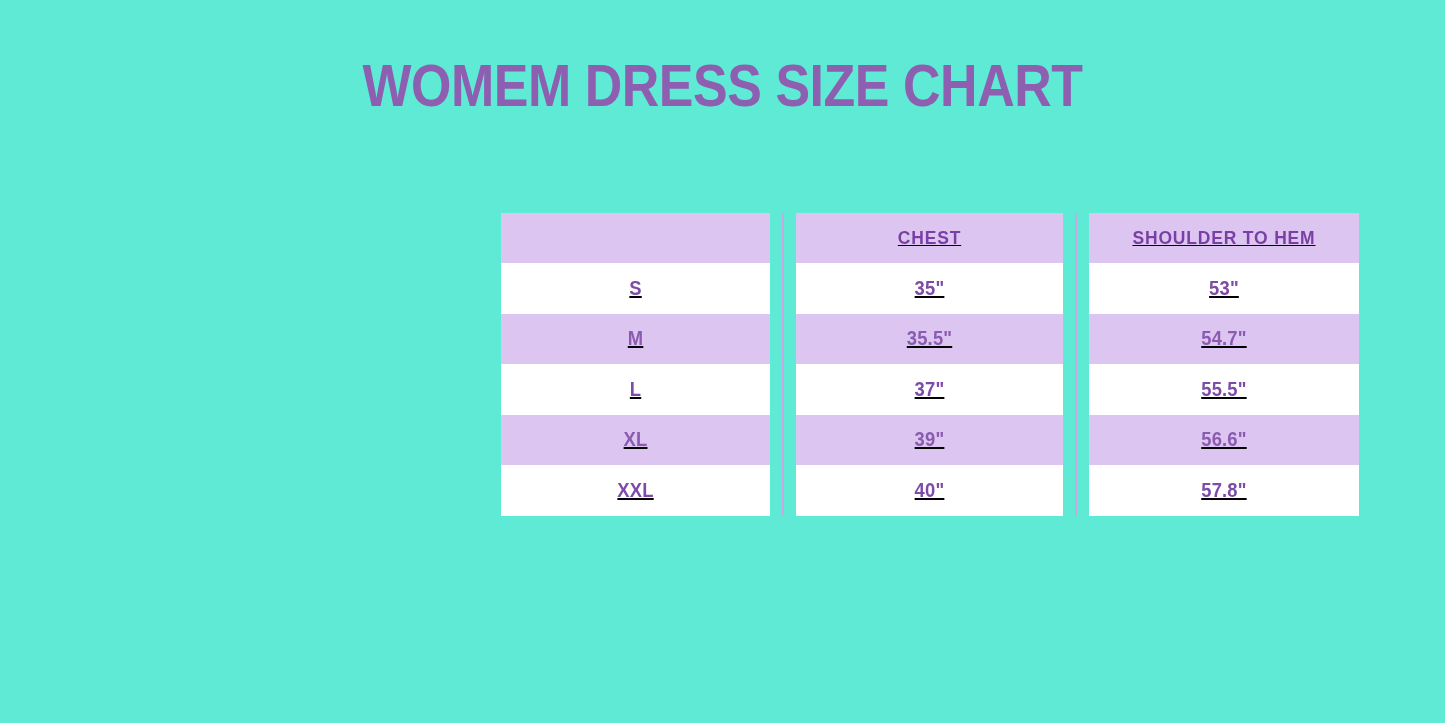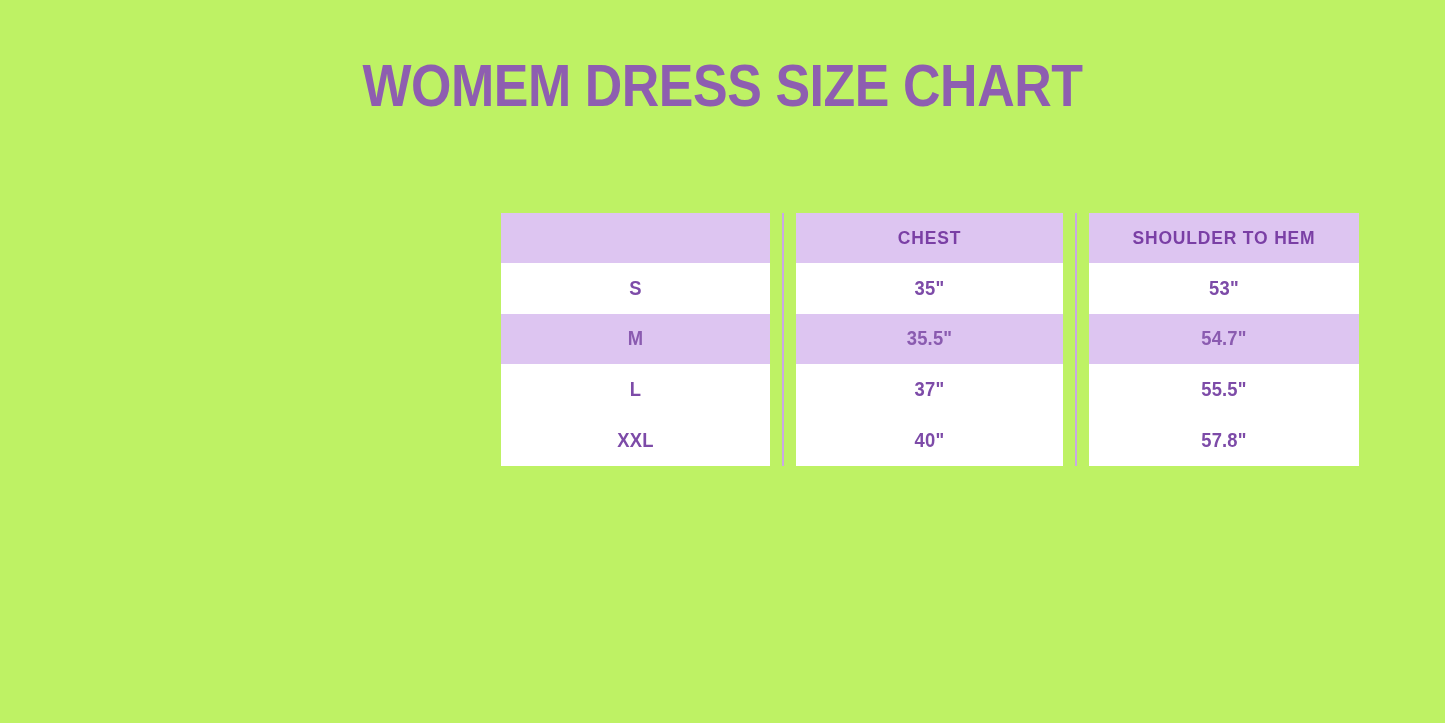--- a/index.html
+++ b/index.html
@@ -11,21 +11,21 @@
     height: 723px;
     background: #ffffff;
     font-family: "Liberation Sans", sans-serif;
     overflow: hidden;
   }
 
   .page {
     position: relative;
     width: 1445px;
     height: 723px;
-    background: #bef264;
+    background: #5eead4;
   }
 
   
   .chart-title {
     position: absolute;
     left: 0;
     top: 57px;
     width: 1445px;
     text-align: center;
     font-family: "Liberation Sans", sans-serif;
@@ -40,20 +40,21 @@
   }
 
   
   .size-table {
     position: absolute;
     left: 489px;
     top: 213px;
     width: 882px;
     border-collapse: collapse;
     table-layout: fixed;
+    text-decoration: underline;
   }
 
   .size-table col.c-size  { width: 294px; }
   .size-table col.c-chest { width: 293px; }
   .size-table col.c-hem   { width: 295px; }
 
   .size-table th,
   .size-table td {
     padding: 0;
     height: 50.5px;
@@ -123,20 +124,25 @@
         <tr class="row-shaded">
           <td>M</td>
           <td class="divider-left">35.5"</td>
           <td class="divider-left">54.7"</td>
         </tr>
         <tr class="row-plain">
           <td>L</td>
           <td class="divider-left">37"</td>
           <td class="divider-left">55.5"</td>
         </tr>
+        <tr class="row-shaded">
+          <td>XL</td>
+          <td class="divider-left">39"</td>
+          <td class="divider-left">56.6"</td>
+        </tr>
         <tr class="row-plain">
           <td>XXL</td>
           <td class="divider-left">40"</td>
           <td class="divider-left">57.8"</td>
         </tr>
       </tbody>
   </table>
 
 </div>
 

